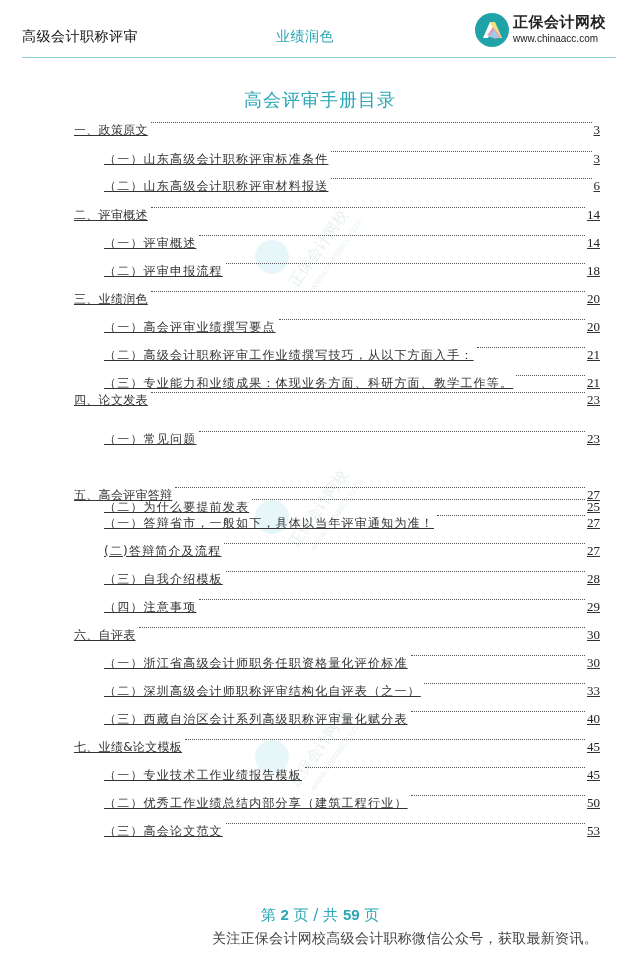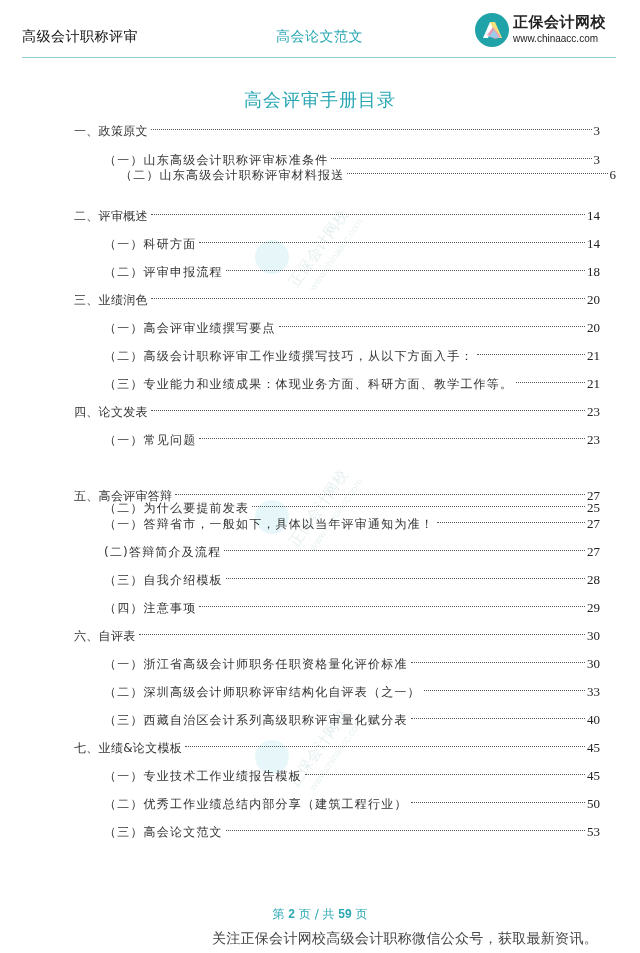--- a/index.html
+++ b/index.html
@@ -18,37 +18,37 @@
   .header-rule { position:absolute; left:22px; top:57px; width:594px; height:0; border-top:1px solid #8fd0d6; }
 
   .watermark { position:absolute; opacity:0.18; pointer-events:none; }
   .wm-circle { position:absolute; width:34px; height:34px; border-radius:50%; background:#7fd3dc; }
   .wm-text { position:absolute; transform:rotate(-55deg); transform-origin:left top; font-size:15px; color:#7aa; white-space:nowrap; }
   .wm-url { position:absolute; transform:rotate(-55deg); transform-origin:left top; font-size:10px; color:#8bb; white-space:nowrap; font-family:"Liberation Sans", sans-serif; }
 
   .title { position:absolute; left:0; top:88px; width:640px; text-align:center; font-size:18px; color:#2aa7b4; letter-spacing:1px; }
 
   .toc { position:absolute; left:74px; top:118px; width:526px; }
-  .toc-row { position:absolute; left:0; width:526px; height:18px; display:flex; align-items:center; font-size:12px; color:#333; }
+  .toc-row { position:absolute; left:0; width:526px; height:18px; display:flex; align-items:flex-start; font-size:12px; color:#333;text-decoration:underline; }
   .toc-row.sub { left:30px; width:496px; }
   .toc-label { white-space:nowrap; padding-right:1px; letter-spacing:0.3px; }
   .toc-row.sub .toc-label { letter-spacing:1.2px; }
   .toc-leader { flex:1; border-bottom:1px dotted #555; margin:0 2px 4px 2px; height:0; }
   .toc-page { white-space:nowrap; font-family:"Liberation Serif", serif; font-size:13px; color:#222; }
 
-  .footer-page { position:absolute; left:0; top:906px; width:640px; text-align:center; font-size:12px; color:#2aa7b4; }
+  .footer-page { position:absolute; left:0; top:906px; width:640px; text-align:center; font-size:15px; color:#2aa7b4; }
   .footer-page b { font-weight:bold; font-family:"Liberation Sans", sans-serif; }
   .footer-note { position:absolute; right:42px; top:930px; font-size:14px; color:#444; letter-spacing:0.3px; }
 </style>
 </head>
 <body>
 
 <div class="header">
   <div class="header-left">高级会计职称评审</div>
-  <div class="header-center">高会论文范文</div>
+  <div class="header-center">业绩润色</div>
   <div class="logo">
     <div class="logo-circle">
       <svg width="34" height="34" viewBox="0 0 34 34">
         <polygon points="8,25 15,9 20,9 13,25" fill="#ffffff"></polygon>
         <polygon points="15,9 20,9 27,25 22,25" fill="#f5e27a"></polygon>
         <polygon points="12,22 18,14 26,24 20,26" fill="#f29bb8" opacity="0.9"></polygon>
         <polygon points="14,24 19,17 24,25" fill="#8fd3f0" opacity="0.9"></polygon>
       </svg>
     </div>
     <div class="logo-name">正保会计网校</div>
@@ -79,32 +79,32 @@
   <div class="toc-row" style="top:4px;">
     <span class="toc-label">一、政策原文</span>
       <span class="toc-leader"></span>
       <span class="toc-page">3</span>
   </div>
   <div class="toc-row sub" style="top:33px;">
     <span class="toc-label">（一）山东高级会计职称评审标准条件</span>
       <span class="toc-leader"></span>
       <span class="toc-page">3</span>
   </div>
-  <div class="toc-row sub" style="top:48px;margin-left:16px;">
+  <div class="toc-row sub" style="top:60px;">
     <span class="toc-label">（二）山东高级会计职称评审材料报送</span>
       <span class="toc-leader"></span>
       <span class="toc-page">6</span>
   </div>
   <div class="toc-row" style="top:89px;">
     <span class="toc-label">二、评审概述</span>
       <span class="toc-leader"></span>
       <span class="toc-page">14</span>
   </div>
   <div class="toc-row sub" style="top:117px;">
-    <span class="toc-label">（一）科研方面</span>
+    <span class="toc-label">（一）评审概述</span>
       <span class="toc-leader"></span>
       <span class="toc-page">14</span>
   </div>
   <div class="toc-row sub" style="top:145px;">
     <span class="toc-label">（二）评审申报流程</span>
       <span class="toc-leader"></span>
       <span class="toc-page">18</span>
   </div>
   <div class="toc-row" style="top:173px;">
     <span class="toc-label">三、业绩润色</span>
@@ -119,21 +119,21 @@
   <div class="toc-row sub" style="top:229px;">
     <span class="toc-label">（二）高级会计职称评审工作业绩撰写技巧，从以下方面入手：</span>
       <span class="toc-leader"></span>
       <span class="toc-page">21</span>
   </div>
   <div class="toc-row sub" style="top:257px;">
     <span class="toc-label">（三）专业能力和业绩成果：体现业务方面、科研方面、教学工作等。</span>
       <span class="toc-leader"></span>
       <span class="toc-page">21</span>
   </div>
-  <div class="toc-row" style="top:285px;">
+  <div class="toc-row" style="top:274px;">
     <span class="toc-label">四、论文发表</span>
       <span class="toc-leader"></span>
       <span class="toc-page">23</span>
   </div>
   <div class="toc-row sub" style="top:313px;">
     <span class="toc-label">（一）常见问题</span>
       <span class="toc-leader"></span>
       <span class="toc-page">23</span>
   </div>
   <div class="toc-row sub" style="top:341px;margin-top:40px;">

